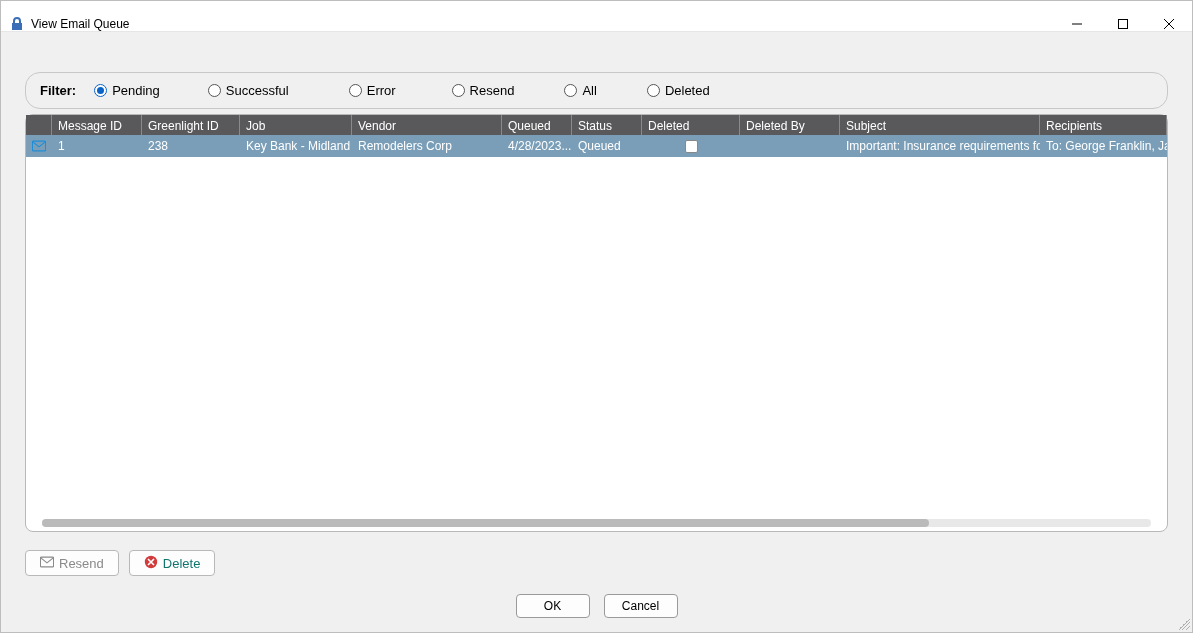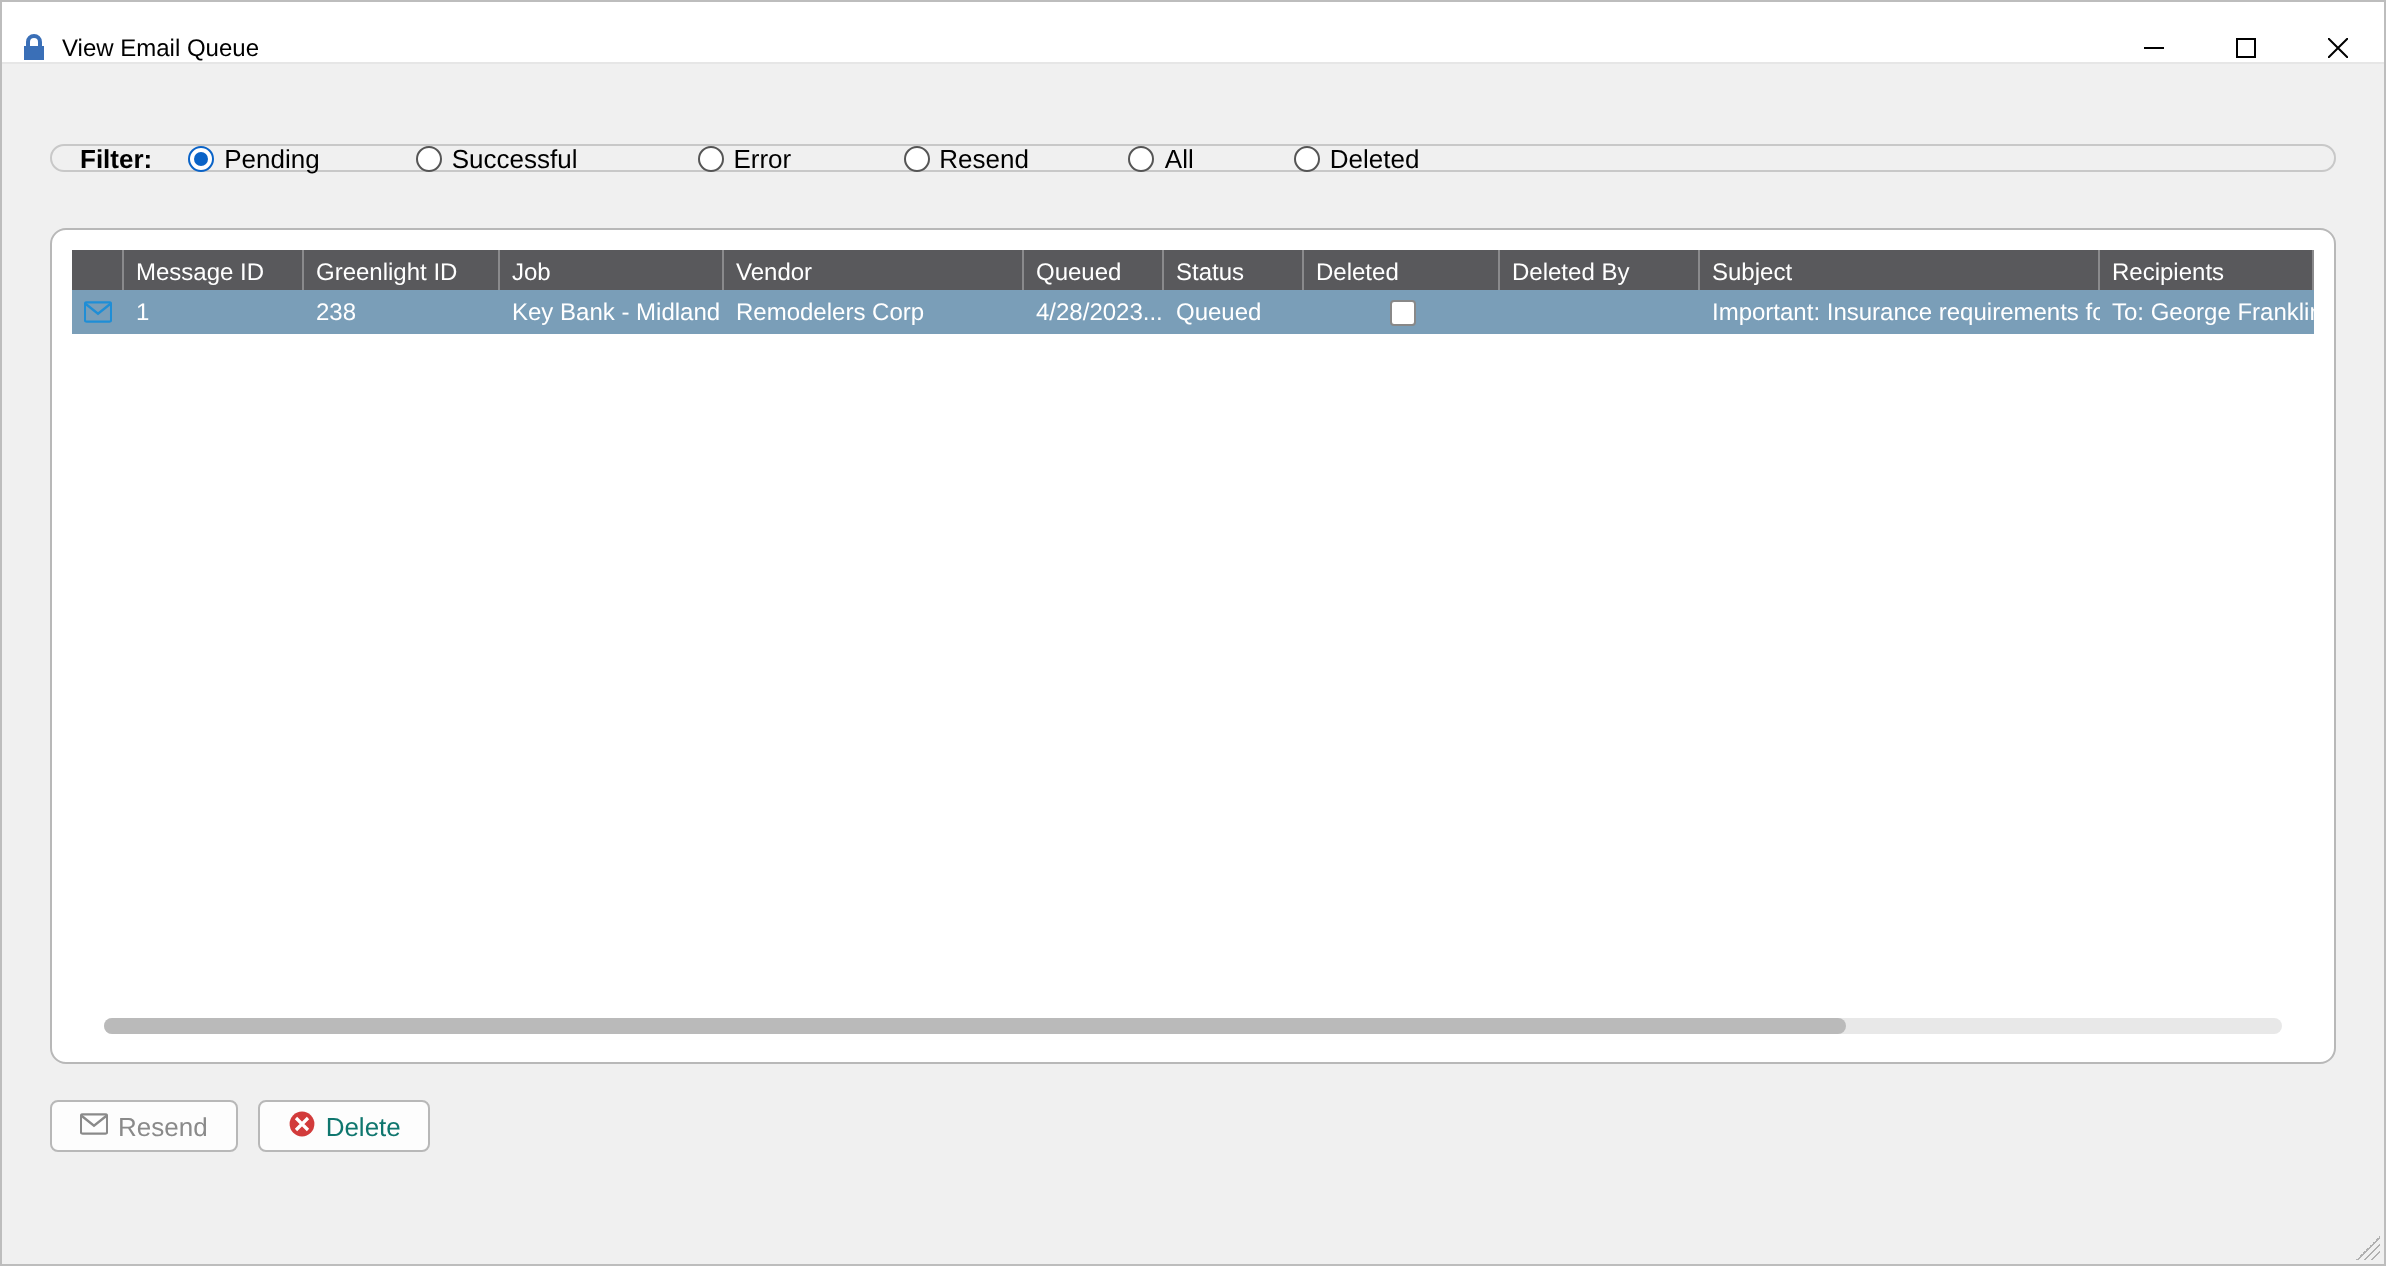--- a/index.html
+++ b/index.html
@@ -51,21 +51,21 @@
   .client {
     position: absolute;
     top: 30px; left: 0; right: 0; bottom: 0;
     background: #f0f0f0;
     border-top: 1px solid #e6e6e6;
   }
 
   .filter-group {
     position: absolute;
     left: 24px; right: 24px; top: 40px;
-    height: 14px;
+    height: 37px;
     border: 1px solid #c8c8c8;
     border-radius: 15px;
     background: #f0f0f0;
     display: flex;
     align-items: center;
     padding: 0 14px;
   }
   .filter-label {
     font-weight: bold;
     font-size: 13px;
@@ -97,21 +97,21 @@
     border-radius: 50%;
   }
   .radio-text { font-size: 13px; color: #000000; }
 
   .grid-panel {
     position: absolute;
     left: 24px; right: 24px; top: 82px; bottom: 100px;
     border: 1px solid #b8b8b8;
     border-radius: 8px;
     background: #fff;
-    padding: 10px;
+    padding: 0;
   }
   .grid-inner {
     width: 100%; height: 100%;
     overflow: hidden;
     position: relative;
   }
   .grid-header {
     display: flex;
     height: 20px;
     background: #59595c;
@@ -345,16 +345,20 @@
         <span>
           <svg viewBox="0 0 14 14">
               <circle cx="7" cy="7" r="6.2" fill="#d23b3b"></circle>
               <path d="M4 4 L10 10 M10 4 L4 10" stroke="#fff" stroke-width="1.6"></path>
             </svg>
         </span>
         <span>Delete</span>
       </div>
     </div>
 
+    <div class="dialog-btns">
+      <div class="dlg-btn">OK</div>
+      <div class="dlg-btn">Cancel</div>
+    </div>
 
     <div class="resize-grip"></div>
   </div>
 </div>
 
 </body></html>

